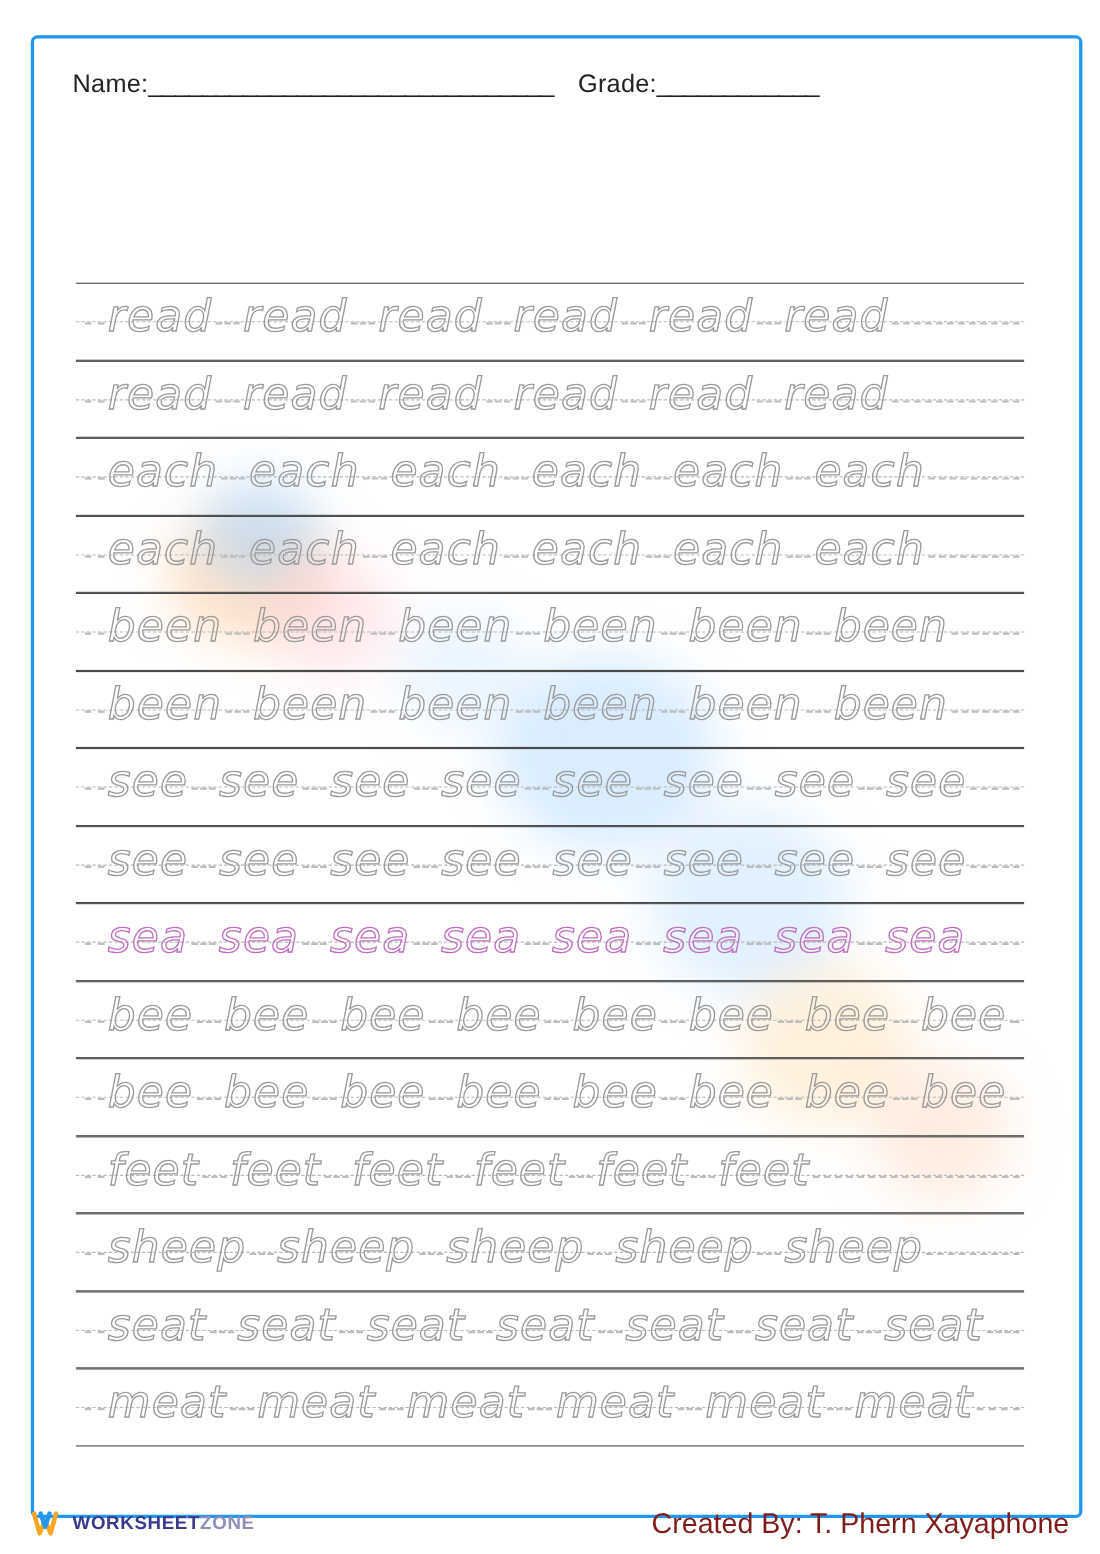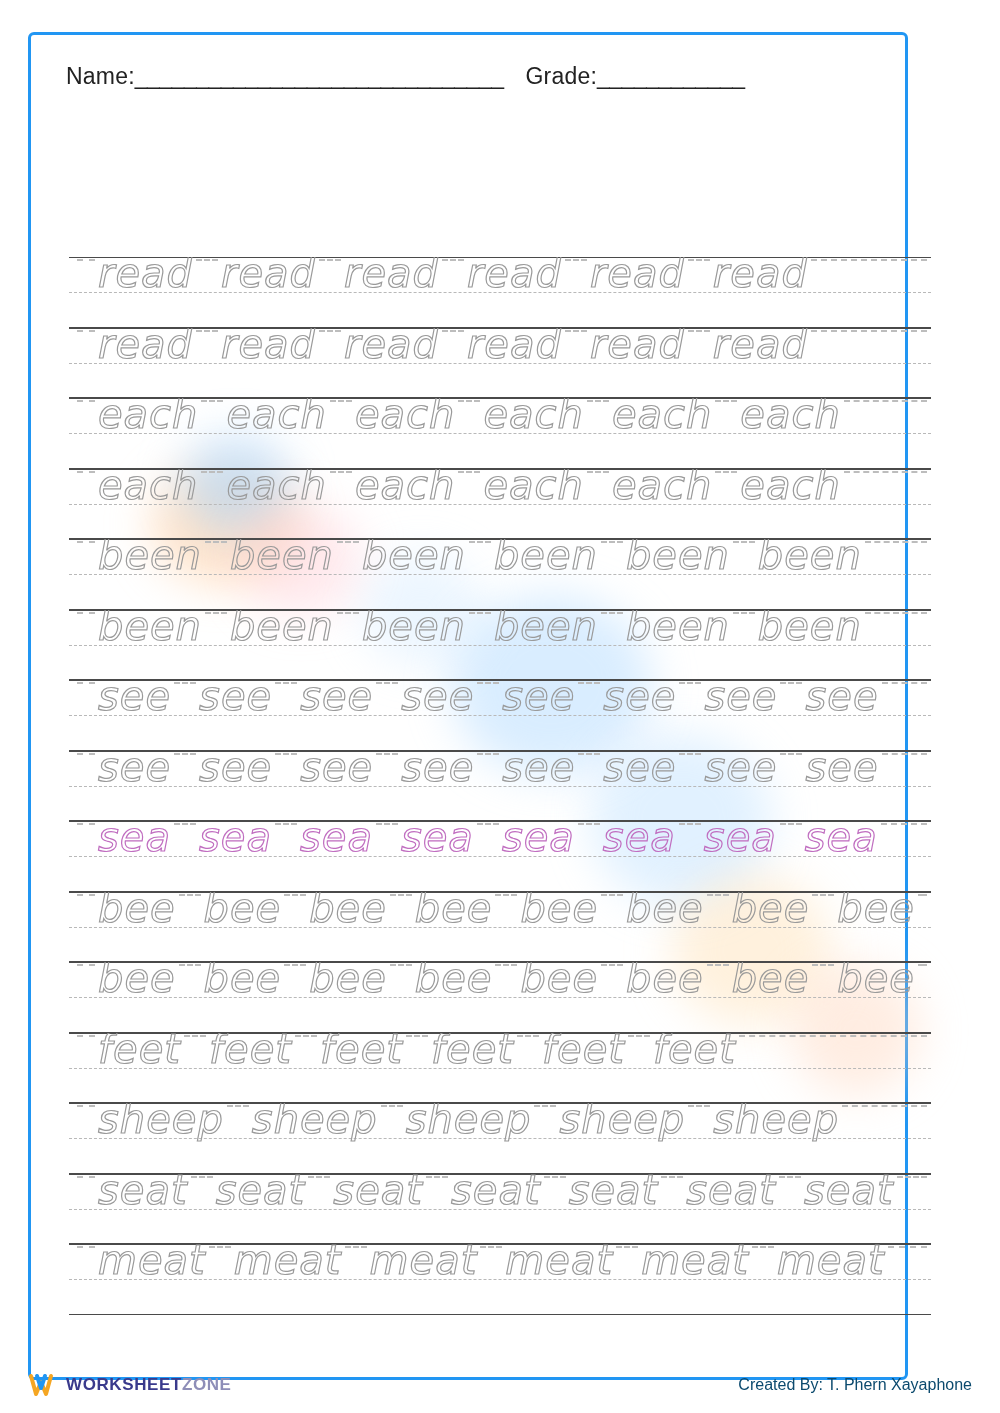--- a/index.html
+++ b/index.html
@@ -12,21 +12,21 @@
     height: 1413px;
     font-family: "Liberation Sans", sans-serif;
     position: relative;
     overflow: hidden;
   }
 
   .page {
     position: absolute;
     left: 28px;
     top: 32px;
-    width: 880px;
+    width: 956px;
     height: 1348px;
     border: 3px solid #2196f3;
     border-radius: 6px;
     box-sizing: border-box;
     background: #ffffff;
   }
 
   
   .blob {
     position: absolute;
@@ -91,21 +91,21 @@
   .row .baseline { bottom: 0; border-top: 1.6px solid #4a4a4a; }
   .row .midline  { top: 50%;  border-top: 1.6px dashed #b9b9b9; }
 
   .word-line {
     position: absolute;
     left: 8px;
     right: 4px;
     top: 0;
     bottom: 0;
     display: flex;
-    align-items: flex-start;
+    align-items: center;
     justify-content: flex-start;
     gap: 0;
     white-space: nowrap;
     overflow: hidden;
   }
   .word {
     font-family: "DejaVu Sans", sans-serif;
     font-style: italic;
     font-size: 40px;
     line-height: 1;
@@ -151,22 +151,22 @@
   }
   .brand-text {
     font-size: 17px;
     font-weight: bold;
     letter-spacing: .6px;
     text-align: center;
   }
   .brand-text .w1 { color: #3a3a8c; }
   .brand-text .w2 { color: #8e8eb8; }
   .credit {
-    font-size: 16px;
-    color: #0c4a6e;
+    font-size: 26px;
+    color: #7f1d1d;
   }
 </style>
 </head>
 <body>
 
 <div class="page">
 
   <div class="blob b1"></div>
   <div class="blob b2"></div>
   <div class="blob b3"></div>

